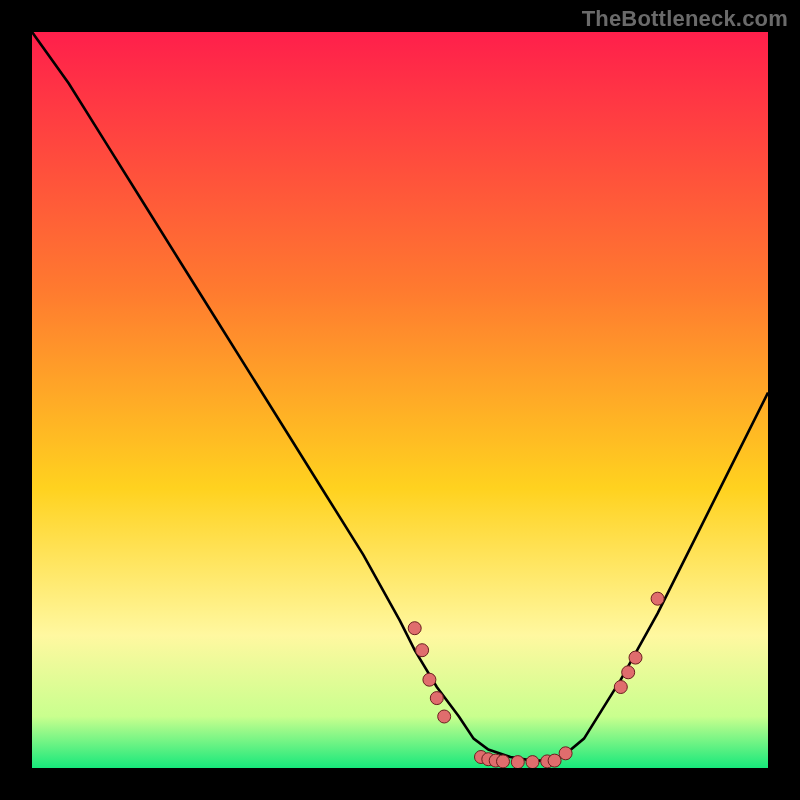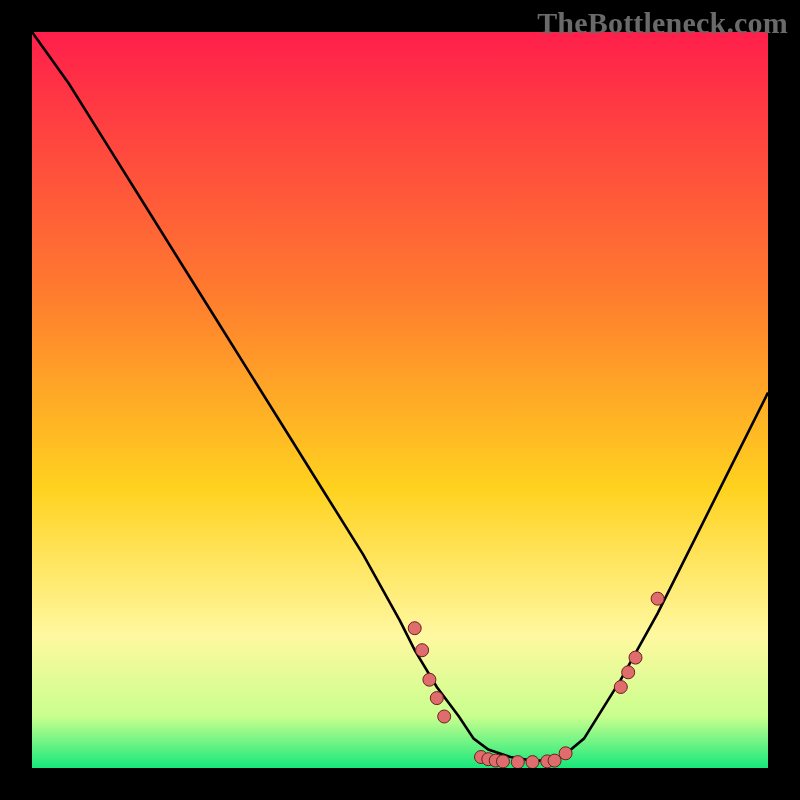--- a/index.html
+++ b/index.html
@@ -22,22 +22,22 @@
     position: absolute;
     left: 0;
     top: 0;
     width: 736px;
     height: 736px;
   }
   .watermark {
     position: absolute;
     top: 6px;
     right: 12px;
-    font-family: Liberation Serif, serif;
-    font-size: 30px;
+    font-family: Liberation Sans, sans-serif;
+    font-size: 22px;
     font-weight: bold;
     color: #6a6a6a;
     letter-spacing: 0.2px;
   }
 </style>
 </head>
 <body>
 
 <div class="frame">
   <svg class="plot" viewBox="0 0 736 736">

